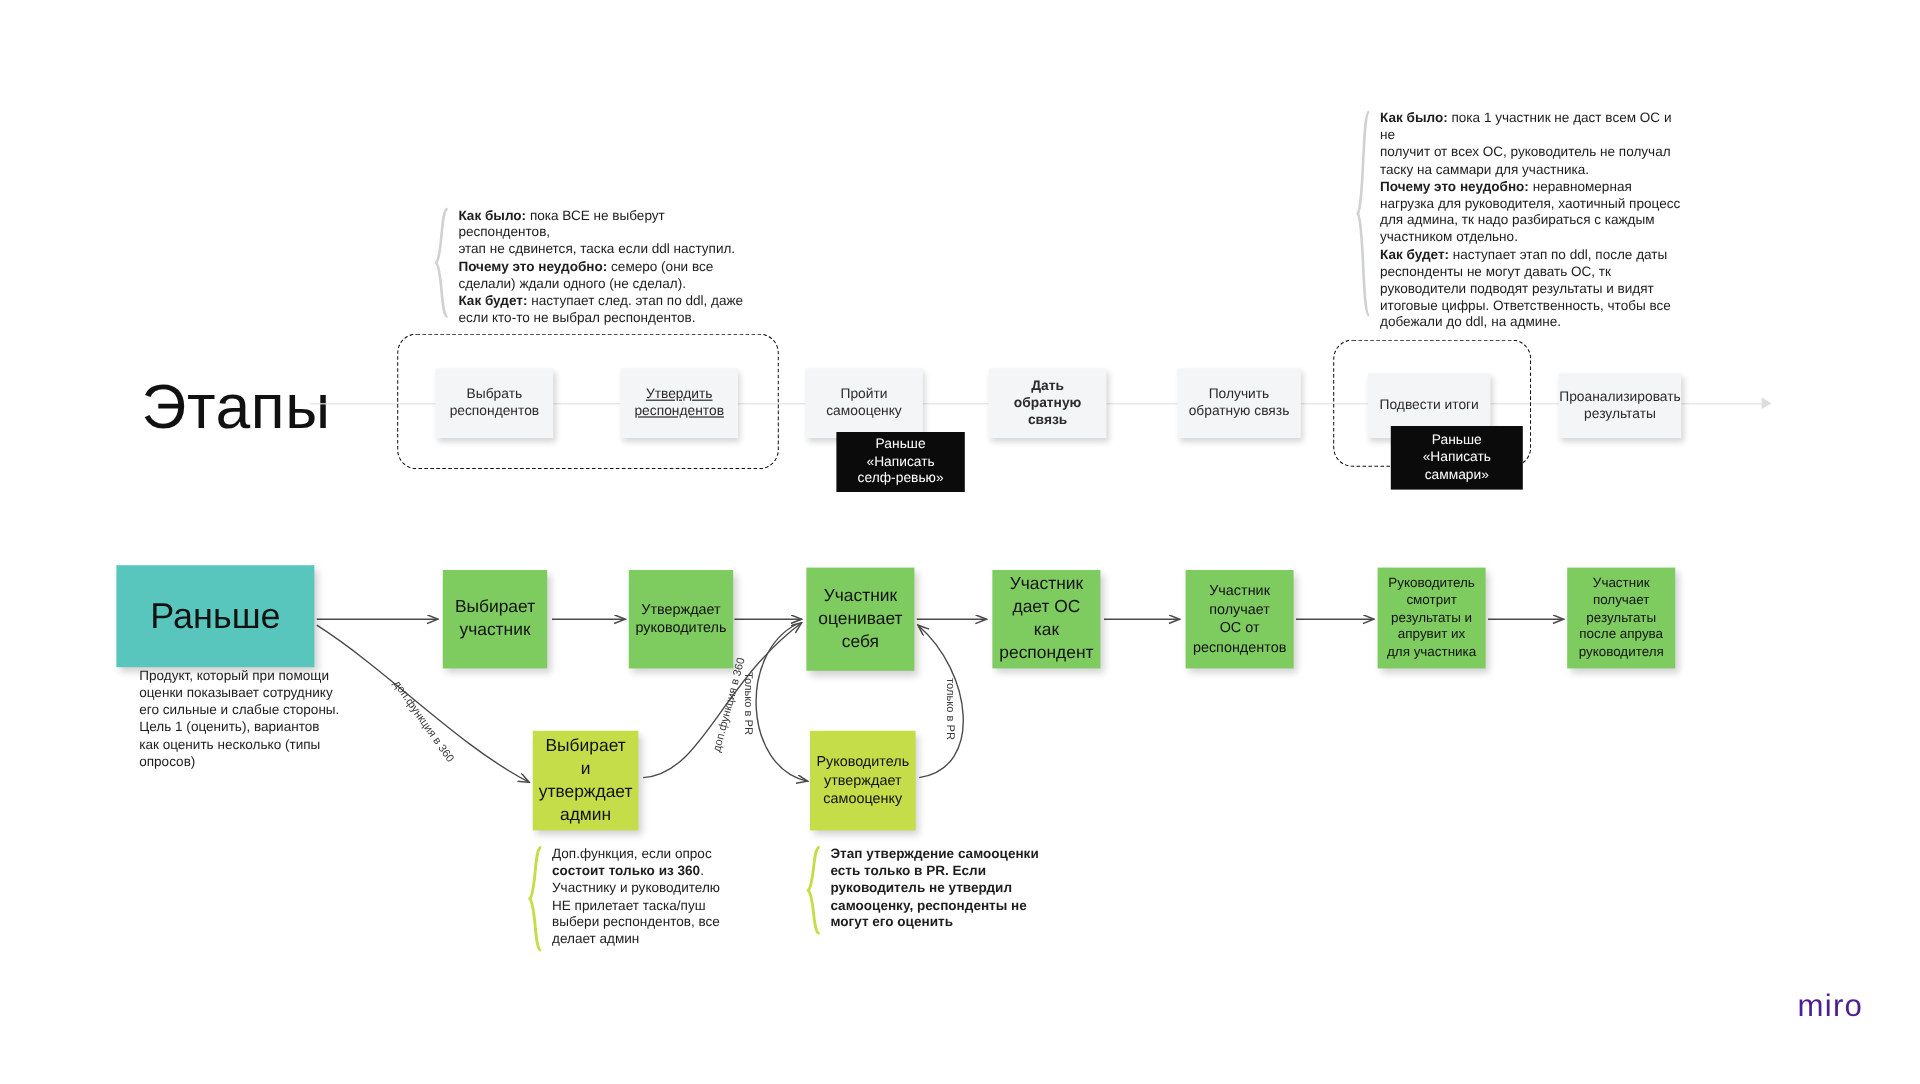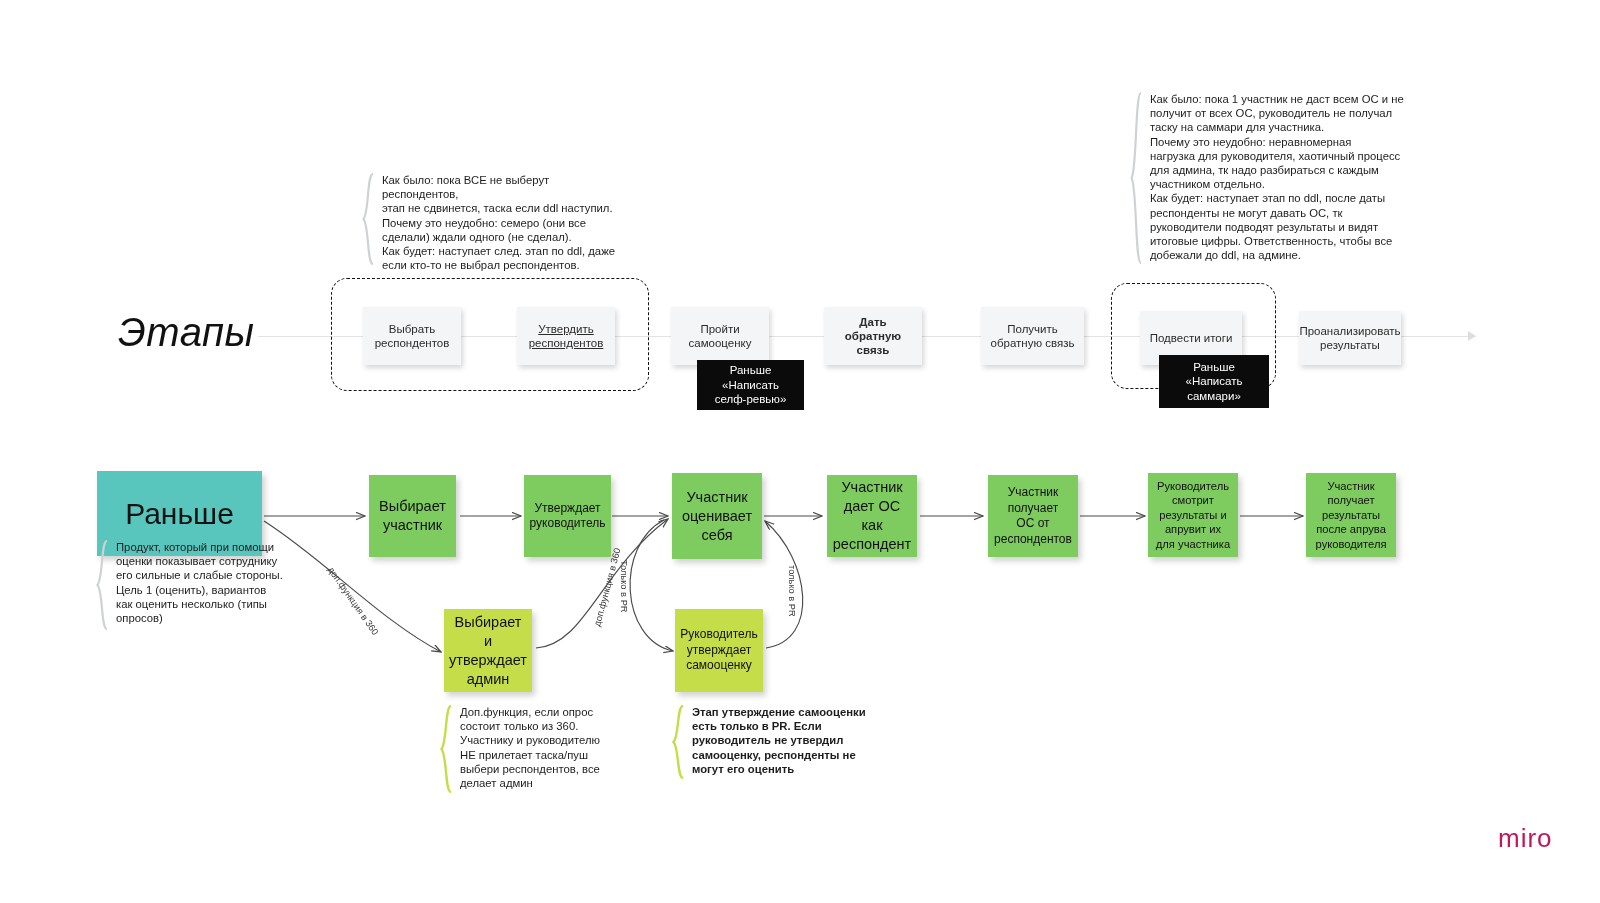--- a/index.html
+++ b/index.html
@@ -5,24 +5,24 @@
   html,body{margin:0;padding:0;background:#fff;}
   body{width:1600px;height:903px;position:relative;overflow:hidden;
        font-family:"Liberation Sans","DejaVu Sans",sans-serif;color:#1a1a1a;}
   .abs{position:absolute;}
 
   
   .note{position:absolute;display:flex;align-items:stretch;}
   .brace{width:14px;flex:0 0 14px;position:relative;}
   .brace svg{position:absolute;left:0;top:0;width:14px;height:100%;}
   .note-body{font-size:11.3px;line-height:14.2px;color:#1d1d1d;padding-left:6px;}
-  .note-body b{font-weight:normal;}
-
-  
-  .lane-title{font-size:40px;letter-spacing:.5px;color:#111;font-weight:400;font-style:italic;}
+  .note-body b{font-weight:bold;}
+
+  
+  .lane-title{font-size:52px;letter-spacing:.5px;color:#111;font-weight:400;}
   .axis{position:absolute;height:1px;background:#e3e3e3;}
   .axis-head{position:absolute;width:0;height:0;border-left:8px solid #ddd;
              border-top:5px solid transparent;border-bottom:5px solid transparent;}
 
   .stage{position:absolute;background:#f4f5f6;box-shadow:2px 3px 5px rgba(0,0,0,.16);
          display:flex;align-items:center;justify-content:center;text-align:center;
          font-size:11.5px;line-height:14px;color:#2b2b2b;padding:4px 6px;box-sizing:border-box;}
   .blackbox{position:absolute;background:#0b0b0b;color:#fff;display:flex;align-items:center;
             justify-content:center;text-align:center;font-size:11.5px;line-height:14.5px;
             padding:4px 6px;box-sizing:border-box;}
@@ -40,21 +40,21 @@
   .s-md{font-size:14.5px;line-height:19px;color:#111;}
   .s-sm{font-size:12px;line-height:15.5px;color:#111;}
   .s-xs{font-size:11.2px;line-height:14.5px;color:#111;}
 
   
   .edge-label{position:absolute;font-size:9.3px;color:#3a3a3a;white-space:nowrap;
               transform-origin:0 0;}
 
   svg.flow{position:absolute;left:0;top:0;width:1600px;height:903px;pointer-events:none;}
 
-  .brandmark{position:absolute;font-size:26px;color:#be185d;letter-spacing:1px;}
+  .brandmark{position:absolute;font-size:26px;color:#4c1d95;letter-spacing:1px;}
 </style>
 </head>
 <body>
 
 <svg class="flow" viewBox="0 0 1600 903">
   <defs>
     <marker id="ah" markerWidth="9" markerHeight="9" refX="8" refY="3.2" orient="auto">
       <path d="M0,0 L8,3.2 L0,6.4" fill="none" stroke="#4a4a4a" stroke-width="1.1"></path>
     </marker>
   </defs>
@@ -158,21 +158,21 @@
     <div><span>руководители подводят результаты и видят</span></div>
     <div><span>итоговые цифры. Ответственность, чтобы все</span></div>
     <div><span>добежали до ddl, на админе.</span></div>
   </div>
 </div>
 
 <div class="sticky teal" style="left:97px;top:471px;width:165px;height:85px;">
   <span class="s-big">Раньше</span>
 </div>
 
-<div class="note" style="left:96px;top:540px;width:190px;height:90px;">
+<div class="note" style="left:96px;top:552px;width:190px;height:90px;align-items:flex-end;">
   <div class="brace">
     <svg viewBox="0 0 14 90" preserveAspectRatio="none">
       <path d="M11,1 C5,1 7,39 1.5,45 C7,51 5,89 11,89" fill="none" stroke="#cfd2d4" stroke-width="2.2"></path>
     </svg>
   </div>
   <div class="note-body">
     <div>Продукт, который при помощи</div>
     <div>оценки показывает сотруднику</div>
     <div>его сильные и слабые стороны.</div>
     <div>Цель 1 (оценить), вариантов</div>

